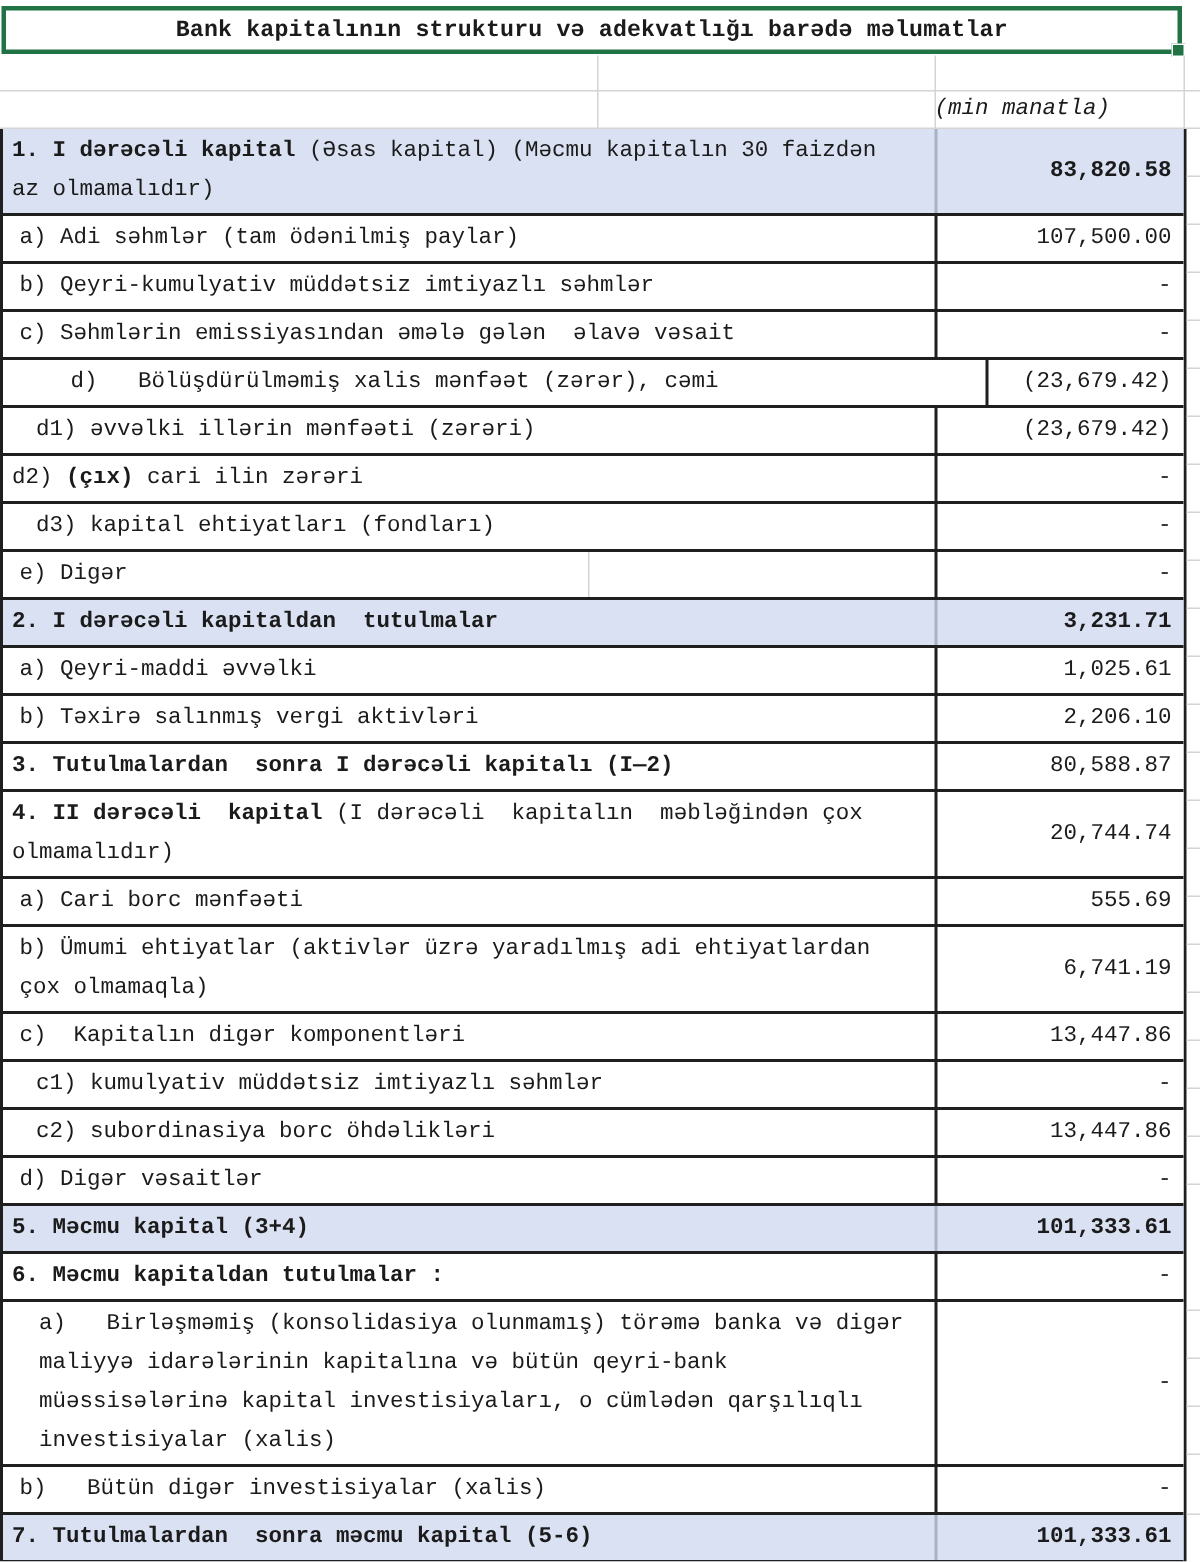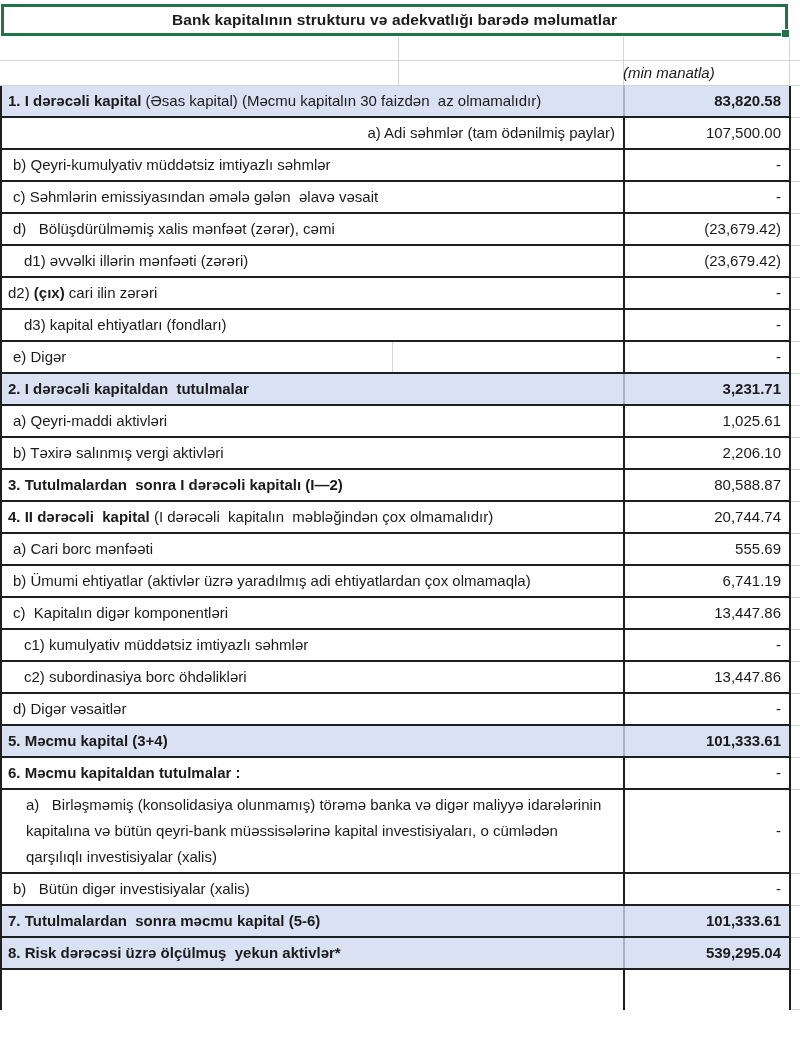--- a/index.html
+++ b/index.html
@@ -1,18 +1,18 @@
 <!DOCTYPE html>
 <html><head>
 <meta charset="utf-8">
 <style>
   html,body { margin:0; padding:0; background:#fff; }
   .sheet {
     position:relative; width:800px; height:1041px; overflow:hidden; background:#fff;
-    font-family:Liberation Sans, sans-serif;
+    font-family:Liberation Mono, monospace;
     color:#1b1b1b; font-size:15px;
   }
   
   .hdrbox {
     position:absolute; left:1px; top:4px; width:787px; height:32px;
     box-sizing:border-box; border:3px solid #217346; background:#fff;
     display:flex; align-items:center; justify-content:center;
   }
   .hdrbox .ttl { font-weight:bold; font-size:15.5px; letter-spacing:.1px; }
   .fill-handle {
@@ -65,33 +65,33 @@
   <div class="vline vl2"></div>
   <div class="vline vl3"></div>
   <div class="unit-note">(min manatla)</div>
 
   <div class="tbl">
       <div class="trow shaded">
         <div class="cell label" style="padding-left: 6px;"><span class="b">1. I dərəcəli kapital </span><span>(Əsas kapital) (Məcmu kapitalın 30 faizdən  az olmamalıdır)</span></div>
         <div class="cell value b">83,820.58</div>
       </div>
       <div class="trow">
-        <div class="cell label" style="padding-left: 11px; text-align: right;"><span>a) Adi səhmlər (tam ödənilmiş paylar)</span></div>
+        <div class="cell label" style="padding-left: 11px;"><span>a) Adi səhmlər (tam ödənilmiş paylar)</span></div>
         <div class="cell value">107,500.00</div>
       </div>
       <div class="trow">
         <div class="cell label" style="padding-left: 11px;"><span>b) Qeyri-kumulyativ müddətsiz imtiyazlı səhmlər</span></div>
         <div class="cell value">-</div>
       </div>
       <div class="trow">
         <div class="cell label" style="padding-left: 11px;"><span>c) Səhmlərin emissiyasından əmələ gələn  əlavə vəsait</span></div>
         <div class="cell value">-</div>
       </div>
       <div class="trow">
-        <div class="cell label" style="padding-left: 11px;"><span>d)   Bölüşdürülməmiş xalis mənfəət (zərər), cəmi</span></div>
+        <div class="cell label" style="padding-left: 11px; margin-left: 34px;"><span>d)   Bölüşdürülməmiş xalis mənfəət (zərər), cəmi</span></div>
         <div class="cell value">(23,679.42)</div>
       </div>
       <div class="trow">
         <div class="cell label" style="padding-left: 22px;"><span>d1) əvvəlki illərin mənfəəti (zərəri)</span></div>
         <div class="cell value">(23,679.42)</div>
       </div>
       <div class="trow">
         <div class="cell label" style=""><span>d2) </span><span class="b">(çıx)</span><span> cari ilin zərəri</span></div>
         <div class="cell value">-</div>
       </div>
@@ -101,21 +101,21 @@
       </div>
       <div class="trow">
         <div class="cell label" style="padding-left: 11px;"><span>e) Digər</span><div class="midline"></div></div>
         <div class="cell value">-</div>
       </div>
       <div class="trow shaded">
         <div class="cell label" style="padding-left: 6px;"><span class="b">2. I dərəcəli kapitaldan  tutulmalar</span></div>
         <div class="cell value b">3,231.71</div>
       </div>
       <div class="trow">
-        <div class="cell label" style="padding-left: 11px;"><span>a) Qeyri-maddi aktivləri</span></div>
+        <div class="cell label" style="padding-left: 11px;"><span>a) Qeyri-maddi əvvəlki</span></div>
         <div class="cell value">1,025.61</div>
       </div>
       <div class="trow">
         <div class="cell label" style="padding-left: 11px;"><span>b) Təxirə salınmış vergi aktivləri</span></div>
         <div class="cell value">2,206.10</div>
       </div>
       <div class="trow">
         <div class="cell label" style="padding-left: 6px;"><span class="b">3. Tutulmalardan  sonra I dərəcəli kapitalı (I—2)</span></div>
         <div class="cell value">80,588.87</div>
       </div>

